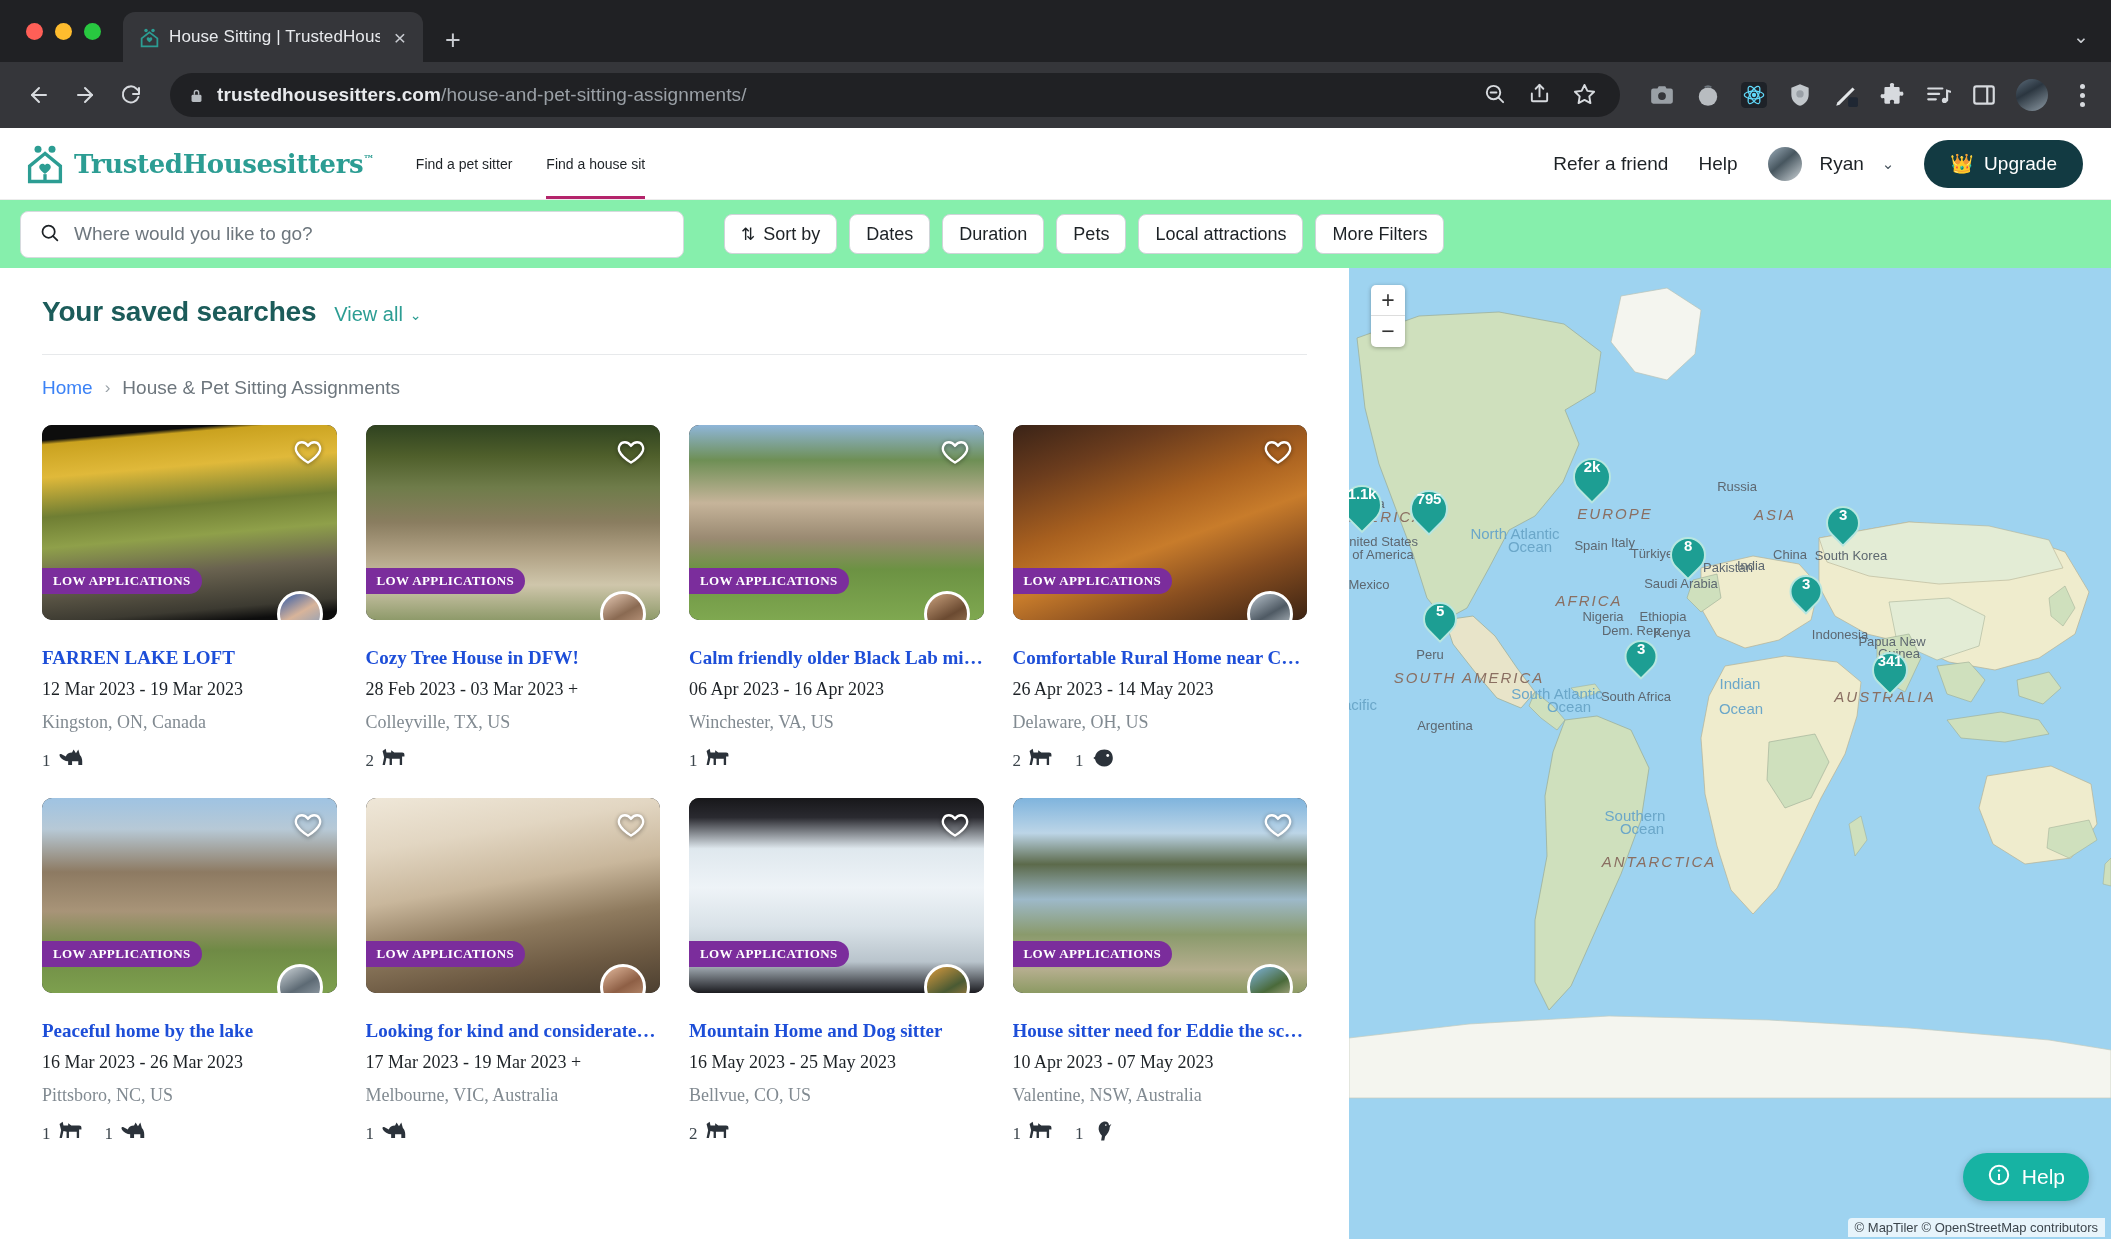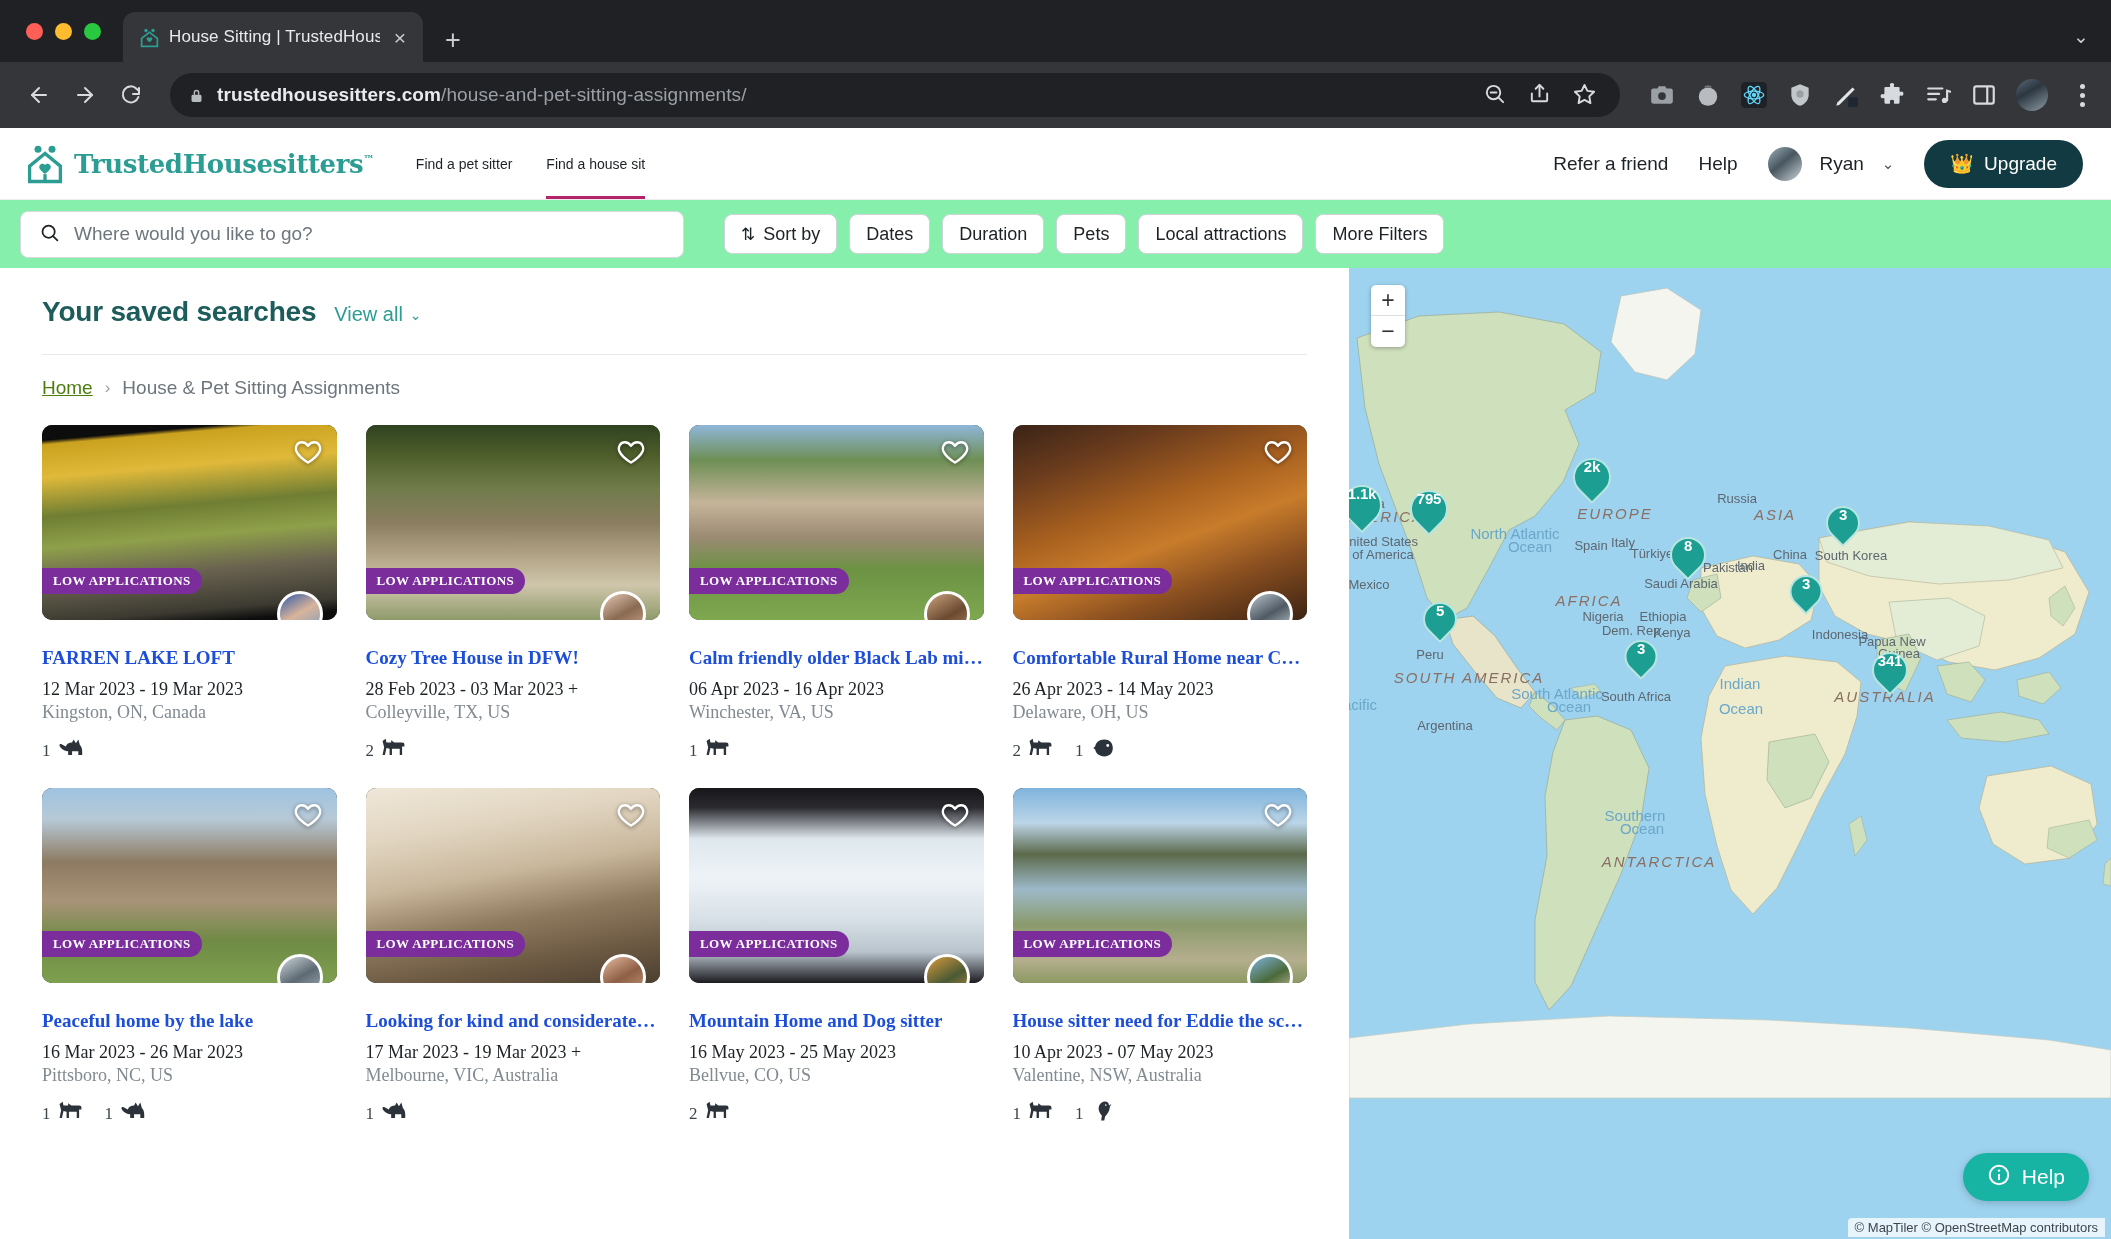--- a/index.html
+++ b/index.html
@@ -129,21 +129,21 @@
 
   .saved {
     padding: 28px 42px 0 42px; display: flex; align-items: baseline; gap: 18px;
   }
   .saved-title { font-size: 28px; font-weight: 700; color: #1c5c5a; letter-spacing:-.2px;}
   .viewall { font-size: 20px; color: #2c9d93; cursor: pointer; display:flex; align-items:center; gap:7px;}
   .viewall .caret { color:#2c9d93; font-size:14px;}
   .divider { height: 1px; background: #e7e9eb; margin: 26px 42px 0 42px; }
 
   .breadcrumb { padding: 22px 42px 0 42px; font-size: 19px; color: #6d767d; display:flex; align-items:center; gap:12px;}
-  .breadcrumb .crumb-home { color: #4d7c0f; cursor: pointer; text-decoration: underline; }
+  .breadcrumb .crumb-home { color: #3b82f6; cursor: pointer; }
   .breadcrumb .sep { color: #9aa2a8; font-size:17px;}
 
   .explore-title {
     text-align: center; font-size: 29px; font-weight: 700; color: #1c5c5a;
     padding: 38px 42px 0 42px; letter-spacing: -.2px;
   }
 
   .grid {
     display: grid; grid-template-columns: repeat(4, 1fr); gap: 24px 29px;
     padding: 26px 42px 0 42px;
@@ -166,21 +166,21 @@
   }
   .card-avatar {
     position: absolute; right: 14px; bottom: -17px; width: 46px; height: 46px;
     border-radius: 50%; border: 3px solid #fff; z-index: 4; overflow: hidden;
   }
   .card-title {
     margin-top: 27px; font-size: 19px; font-weight: 700; color: #1d4ed8;
     white-space: nowrap; overflow: hidden; text-overflow: ellipsis;
   }
   .card-dates { margin-top: 10px; font-size: 18px; color: #1d2226; }
-  .card-loc { margin-top: 2px; font-size: 18px; color: #818a91; }
+  .card-loc { margin-top: 12px; font-size: 18px; color: #818a91; }
   .card-pets { margin-top: 14px; display: flex; align-items: center; gap: 22px; }
   .pet { display: flex; align-items: center; gap: 7px; font-size: 17px; color: #3c454c; }
   .pet svg { width: 25px; height: 22px; color: #2b323a; }
 
   
   .map-pane { flex: 1; position: relative; background: #9ed3f0; overflow: hidden; }
   .map-canvas { position: absolute; inset: 0; }
   .map-zoom {
     position: absolute; top: 17px; left: 22px; width: 34px; background: #fff;
     border-radius: 5px; box-shadow: 0 1px 4px rgba(0,0,0,.3); z-index: 20;
@@ -704,21 +704,21 @@
             <div class="map-label cont" style="left: 34px; top: 248px; transform: translate(-50%, -50%);">AMERICA</div>
             <div class="map-label" style="left: 30px; top: 273px; transform: translate(-50%, -50%);">United States</div>
             <div class="map-label" style="left: 34px; top: 286px; transform: translate(-50%, -50%);">of America</div>
             <div class="map-label" style="left: 20px; top: 316px; transform: translate(-50%, -50%);">Mexico</div>
             <div class="map-label ocean" style="left: 166px; top: 265px; transform: translate(-50%, -50%);">North Atlantic</div>
             <div class="map-label ocean" style="left: 181px; top: 278px; transform: translate(-50%, -50%);">Ocean</div>
             <div class="map-label cont" style="left: 266px; top: 245px; transform: translate(-50%, -50%);">EUROPE</div>
             <div class="map-label" style="left: 242px; top: 277px; transform: translate(-50%, -50%);">Spain</div>
             <div class="map-label" style="left: 274px; top: 274px; transform: translate(-50%, -50%);">Italy</div>
             <div class="map-label" style="left: 303px; top: 285px; transform: translate(-50%, -50%);">Türkiye</div>
-            <div class="map-label" style="left: 388px; top: 218px; transform: translate(-50%, -50%); margin-top: 12px;">Russia</div>
+            <div class="map-label" style="left: 388px; top: 218px; transform: translate(-50%, -50%);">Russia</div>
             <div class="map-label cont" style="left: 426px; top: 246px; transform: translate(-50%, -50%);">ASIA</div>
             <div class="map-label" style="left: 441px; top: 286px; transform: translate(-50%, -50%);">China</div>
             <div class="map-label" style="left: 502px; top: 287px; transform: translate(-50%, -50%);">South Korea</div>
             <div class="map-label" style="left: 379px; top: 299px; transform: translate(-50%, -50%);">Pakistan</div>
             <div class="map-label" style="left: 402px; top: 297px; transform: translate(-50%, -50%);">India</div>
             <div class="map-label" style="left: 332px; top: 315px; transform: translate(-50%, -50%);">Saudi Arabia</div>
             <div class="map-label cont" style="left: 240px; top: 332px; transform: translate(-50%, -50%);">AFRICA</div>
             <div class="map-label" style="left: 254px; top: 348px; transform: translate(-50%, -50%);">Nigeria</div>
             <div class="map-label" style="left: 314px; top: 348px; transform: translate(-50%, -50%);">Ethiopia</div>
             <div class="map-label" style="left: 323px; top: 364px; transform: translate(-50%, -50%);">Kenya</div>

